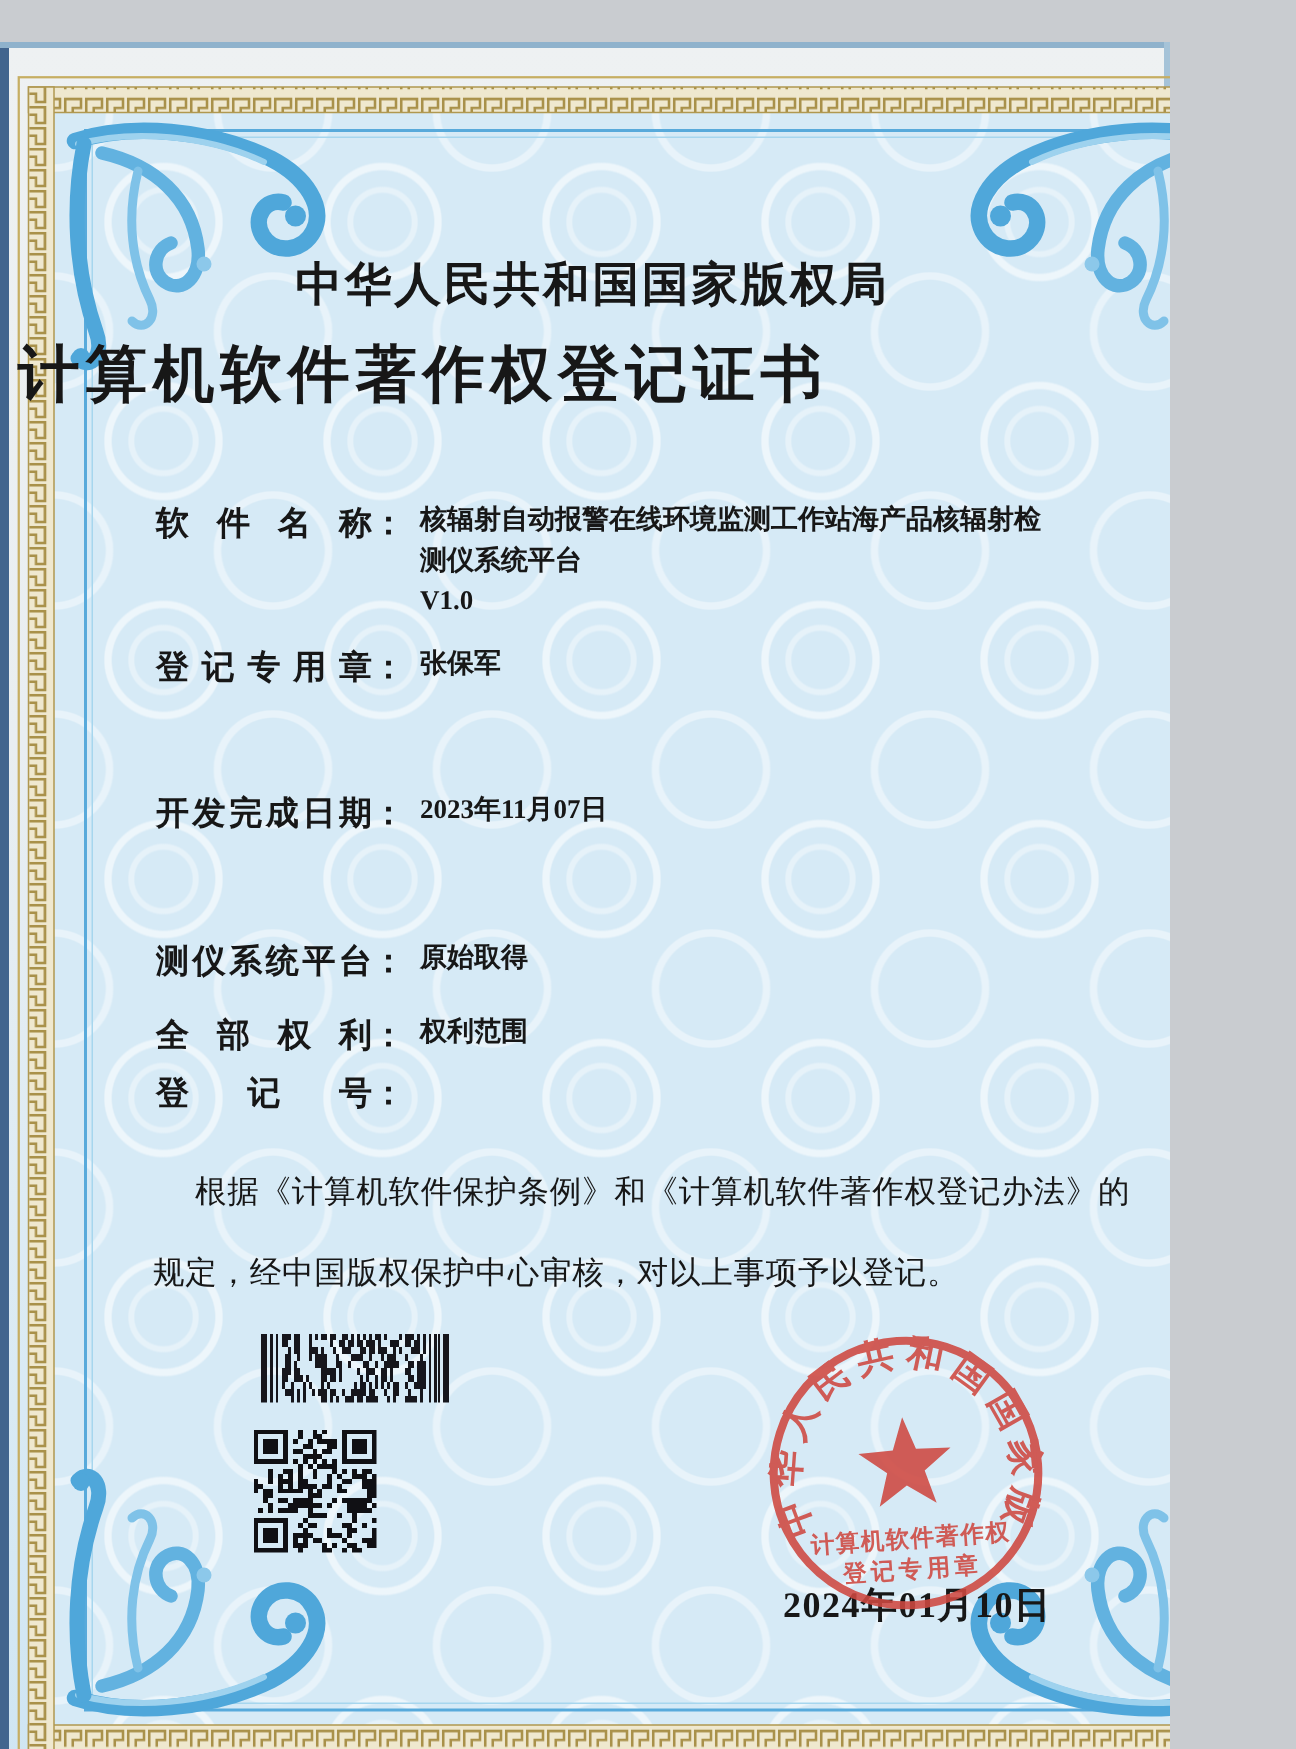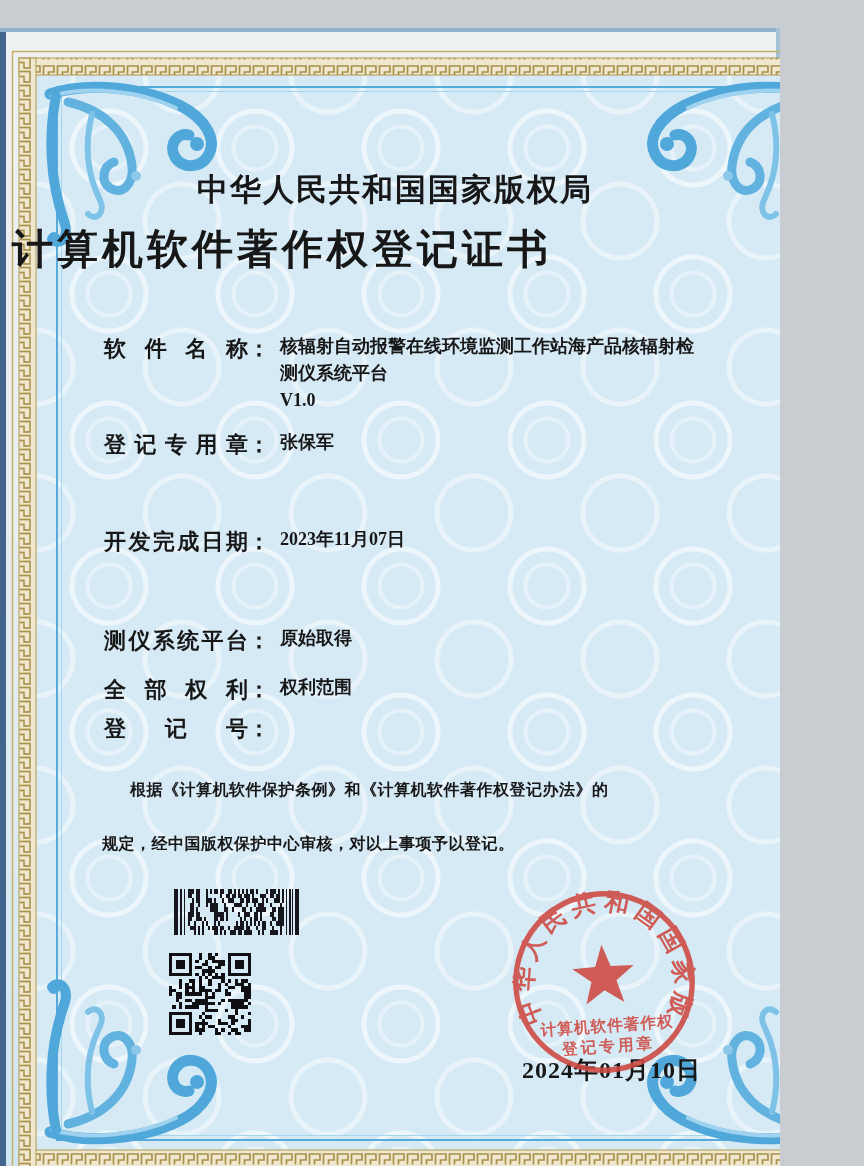--- a/index.html
+++ b/index.html
@@ -29,21 +29,21 @@
   svg.frame{position:absolute;left:0;top:0;}
   .txt{position:absolute;white-space:nowrap;}
   .authority{left:0;right:0;top:141px;text-align:center;font-weight:700;font-size:31px;letter-spacing:2px;padding-left:10px;}
   .cert-title{left:0;right:4px;top:194px;text-align:left;font-weight:700;font-size:41px;letter-spacing:4px;padding-left:12px;}
   .certno{top:261px;right:102px;font-weight:700;font-size:20px;}
   .certno .gap{display:inline-block;width:16px;}
   .field-row{position:absolute;left:104px;width:706px;height:30px;}
   .flabel{font-weight:700;font-size:22px;letter-spacing:0;}
   .jl{display:inline-block;width:144px;text-align:justify;text-align-last:justify;vertical-align:top;}
   .fval{position:absolute;left:176px;top:-1px;font-weight:700;font-size:18px;line-height:27px;width:520px;white-space:normal;}
-  .statement{position:absolute;font-weight:700;font-size:16px;letter-spacing:0.5px;white-space:nowrap;}
+  .statement{position:absolute;font-weight:400;font-size:21px;letter-spacing:0.5px;white-space:nowrap;}
   #stmt1{left:130px;top:752px;}
   #stmt2{left:102px;top:806px;}
   .issue-date{left:522px;top:1026px;font-weight:700;font-size:24px;letter-spacing:1px;z-index:4;}
   #seal{position:absolute;left:506px;top:856px;z-index:5;transform:rotate(-4deg);opacity:.88;}
   #barcode{position:absolute;left:174px;top:861px;}
   #qr{position:absolute;left:169px;top:925px;}
 </style>
 </head>
 <body>
 

